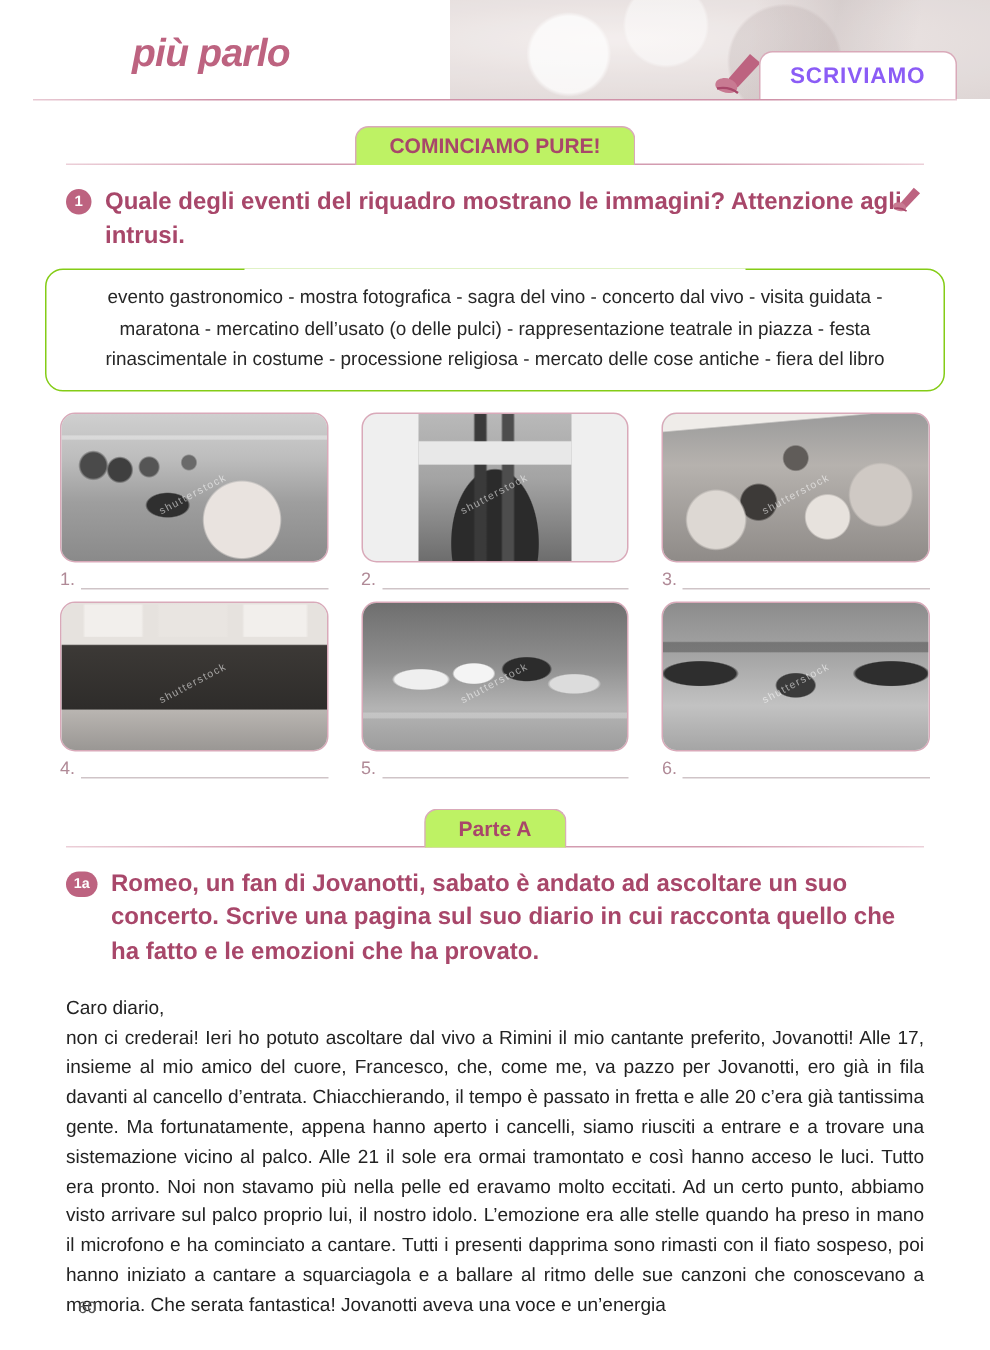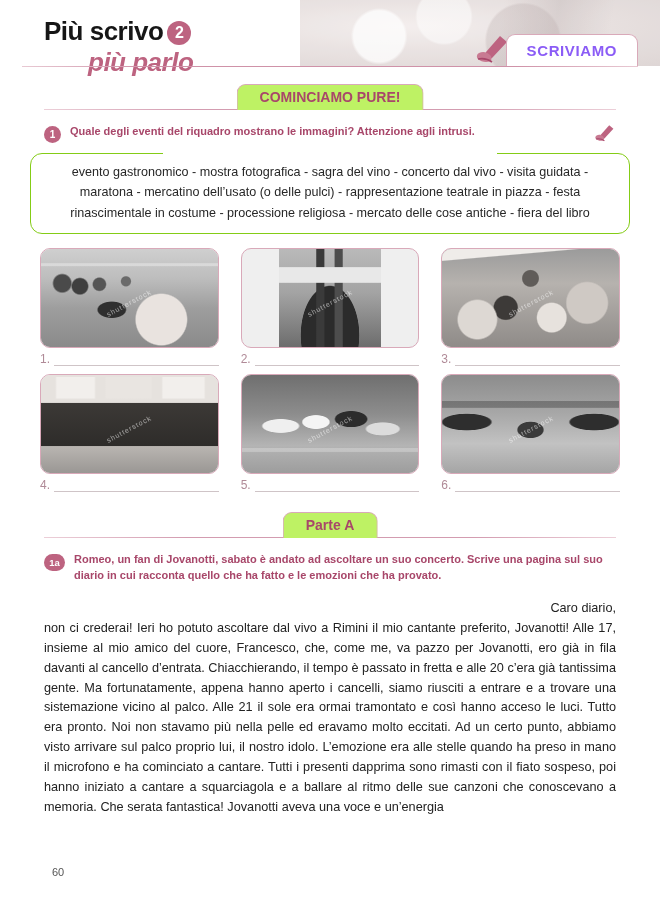--- a/index.html
+++ b/index.html
@@ -142,21 +142,21 @@
     font-size: 10px;
     font-weight: 700;
     text-align: center;
     line-height: 17px;
     margin-top: 2px;
   }
   .ex-badge.wide { width: 21px; border-radius: 11px; font-size: 9.5px; line-height: 17px; }
   .ex-text {
     color: #a8476a;
     font-weight: 700;
-    font-size: 11px;
+    font-size: 16px;
     line-height: 1.42;
     flex: 1 1 auto;
   }
   .ex-icon-right {
     position: absolute;
     right: 0; top: 0;
     color: #bd6380;
   }
 
   
@@ -293,39 +293,36 @@
 
   
   .diary {
     margin: 16px 44px 0 44px;
     font-size: 12.7px;
     line-height: 1.56;
     color: #222;
     text-align: justify;
   }
   .diary p { margin: 0; }
-  .diary .salut { text-align: right; }
+  .diary .salut { text-align: left; }
 
   .pagenum {
     position: absolute;
     left: 52px; bottom: 22px;
     font-size: 11px;
     color: #555;
   }
 </style>
 </head>
 <body>
 
 <div class="header">
   <div class="header-photo"></div>
 
   <div class="logo">
-    <div class="logo-line1">
-      <span>Più scrivo</span><span class="logo-badge">2</span>
-    </div>
     <div class="logo-line2">più parlo</div>
   </div>
 
   <div class="header-rule"></div>
 
   <span style="position:absolute;right:150px;top:34px;">
     <svg width="34" height="30" viewBox="0 0 34 30" aria-hidden="true">
       <path d="M24 2 L31 8 L16 24 L8 26 L10 18 Z" fill="#bd6380"></path>
       <path d="M3 19 c4 -2 8 -1 11 2 c2 2 2 5 0 6 c-3 2 -9 1 -12 -2 c-2 -2 -1 -5 1 -6 z" fill="#c87a92"></path>
       <path d="M2 25 c5 -1 10 0 14 3" stroke="#a8476a" stroke-width="1.6" fill="none"></path>

